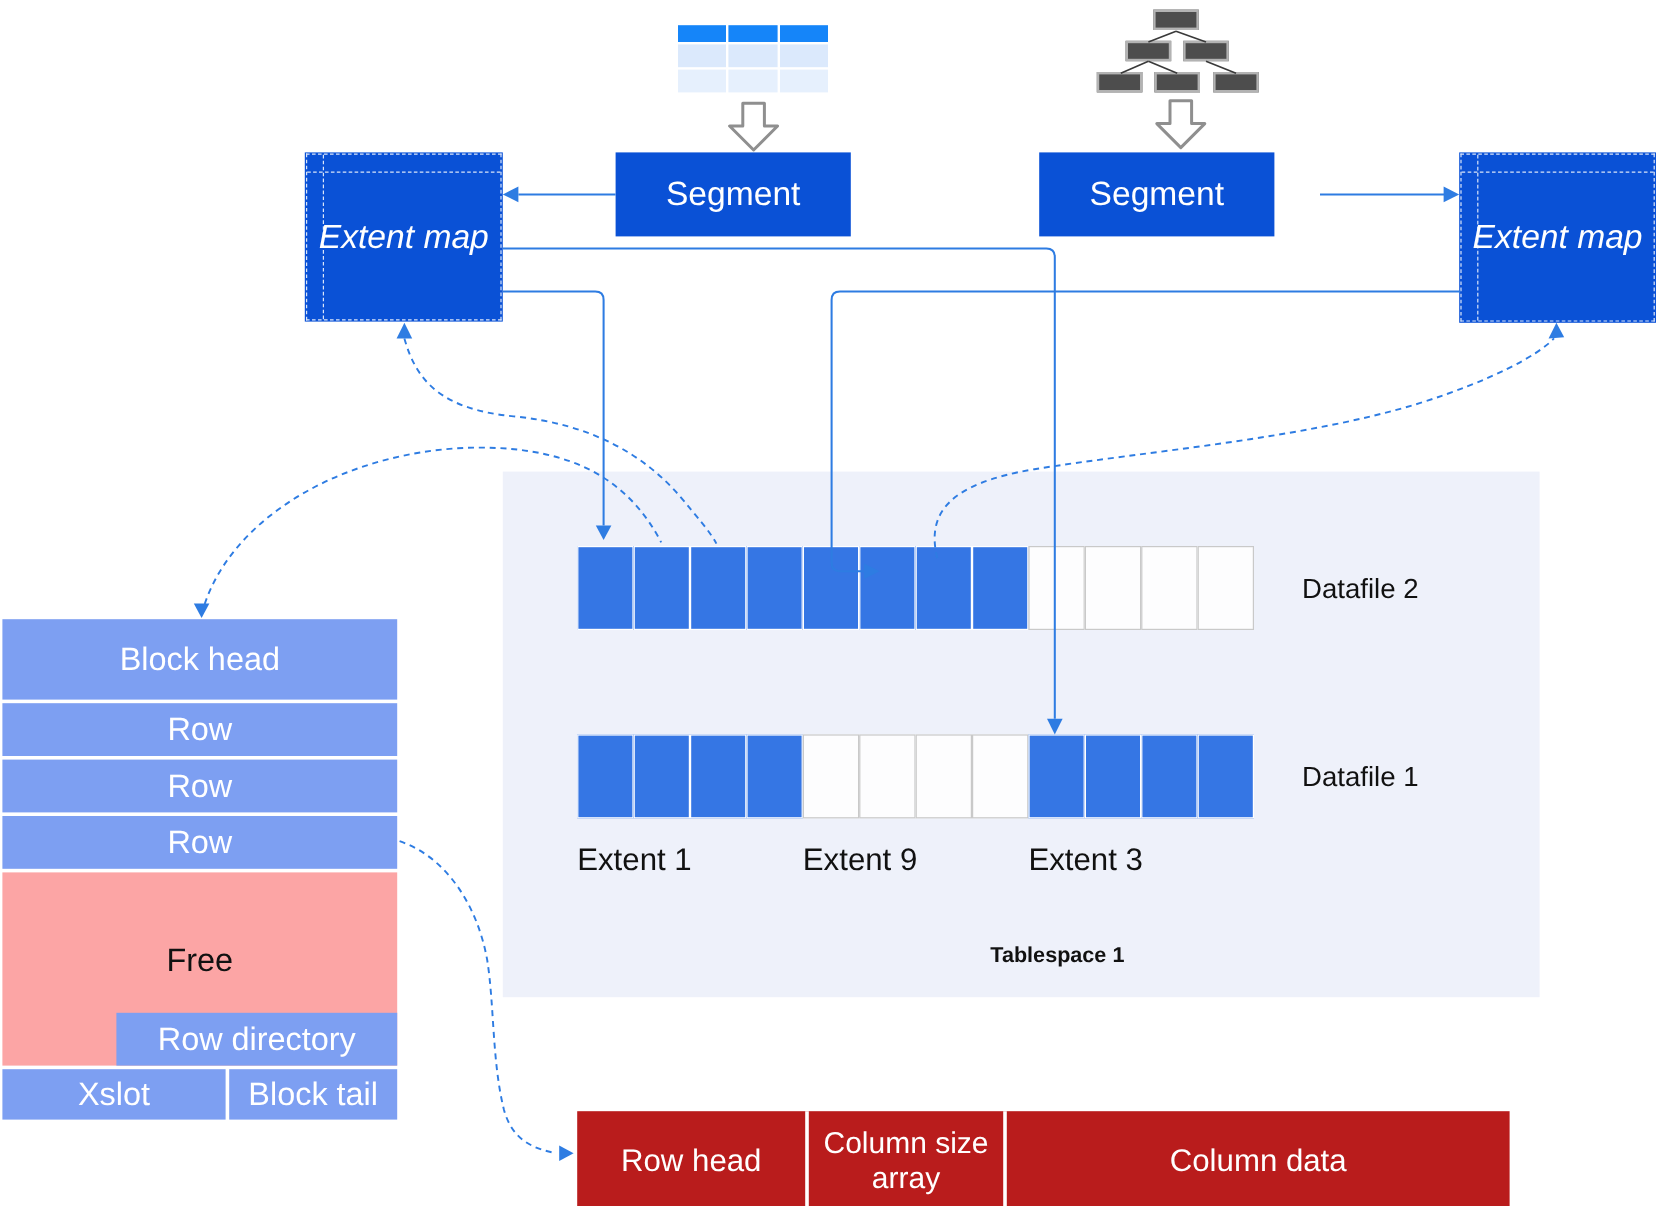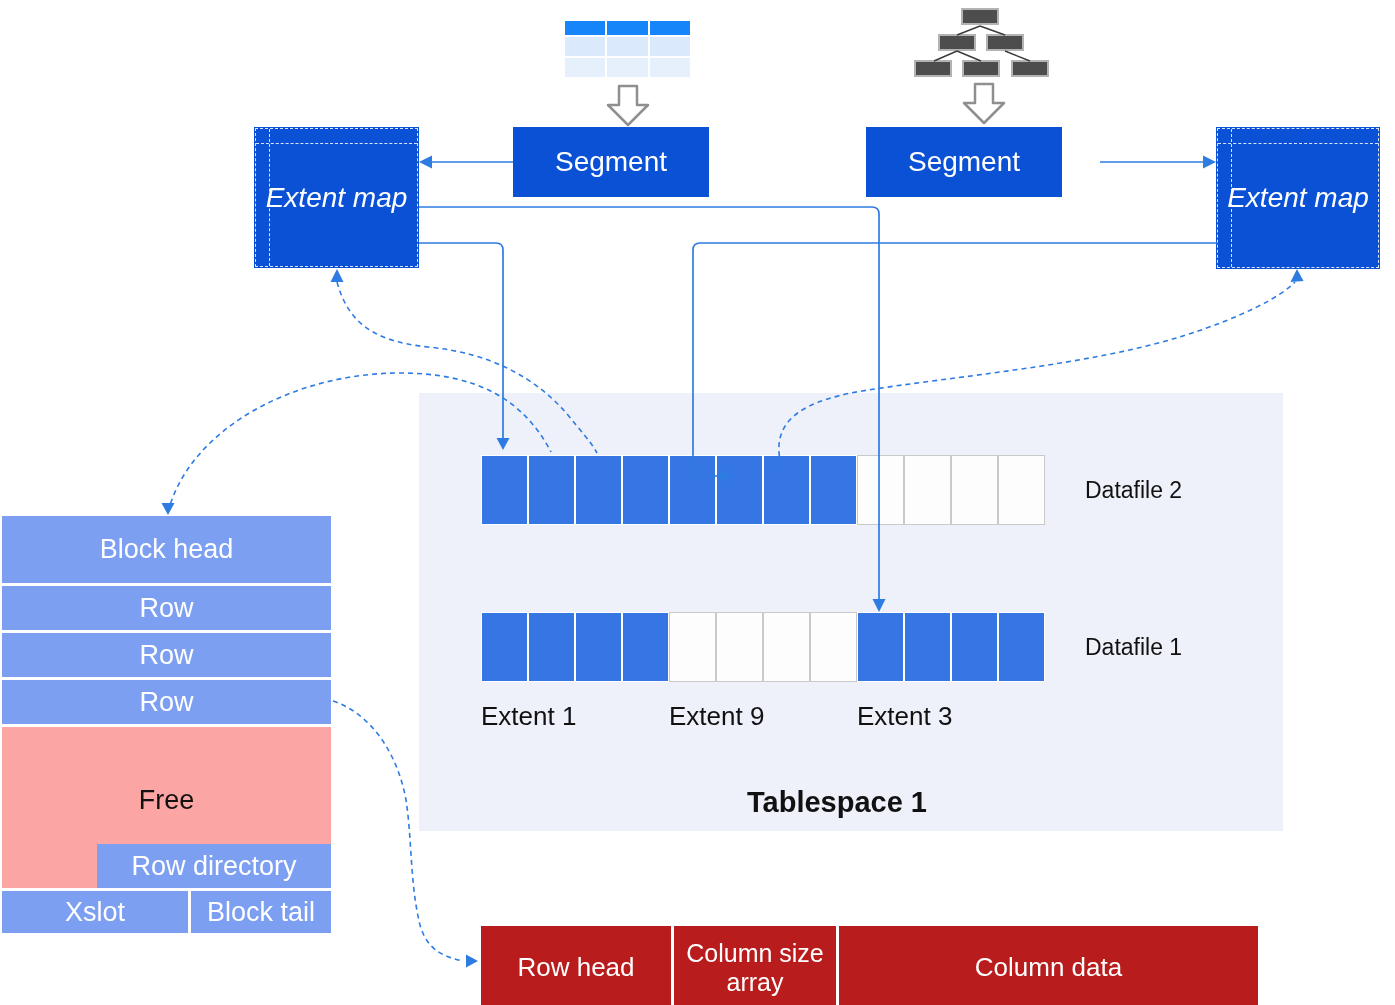--- a/index.html
+++ b/index.html
@@ -17,21 +17,21 @@
   .tree-box{position:absolute;width:38px;height:17px;background:#4d4d4d;border:2px solid #b3b3b3;box-sizing:border-box;}
   
   .bluebox{background:#0a51d6;color:#fff;display:flex;align-items:center;justify-content:center;}
   .segment{width:196px;height:70px;font-size:28px;}
   .emap{width:165px;height:141px;font-size:28px;position:absolute;font-style:italic;}
   .emap .outline{position:absolute;inset:1px;border:1.5px dashed rgba(255,255,255,.85);pointer-events:none;}
   .emap .dash-h{position:absolute;left:2px;right:2px;top:16px;border-top:1.5px dashed rgba(255,255,255,.85);}
   .emap .dash-v{position:absolute;top:2px;bottom:2px;left:15px;border-left:1.5px dashed rgba(255,255,255,.85);}
   
   .tablespace{left:419px;top:393px;width:864px;height:438px;background:#eef1fa;}
-  .ts-label{font-weight:bold;font-size:29px;color:#111;text-align:center;}
+  .ts-label{font-weight:bold;font-size:18px;color:#111;text-align:right;}
   .blockrow{display:flex;}
   .block{width:47px;height:70px;box-sizing:border-box;}
   .block.filled{background:#3576e4;border:1px solid #fff;}
   .block.empty{background:#fdfdfe;border:1px solid #c9c9c9;}
   .dlabel{font-size:23px;color:#111;}
   .exlabel{width:188px;text-align:left;font-size:26px;color:#111;}
   
   .bdiag{left:2px;top:516px;width:329px;}
   .brow{background:#7d9ff2;color:#fff;display:flex;align-items:center;justify-content:center;
         font-size:27px;margin-bottom:3px;}

